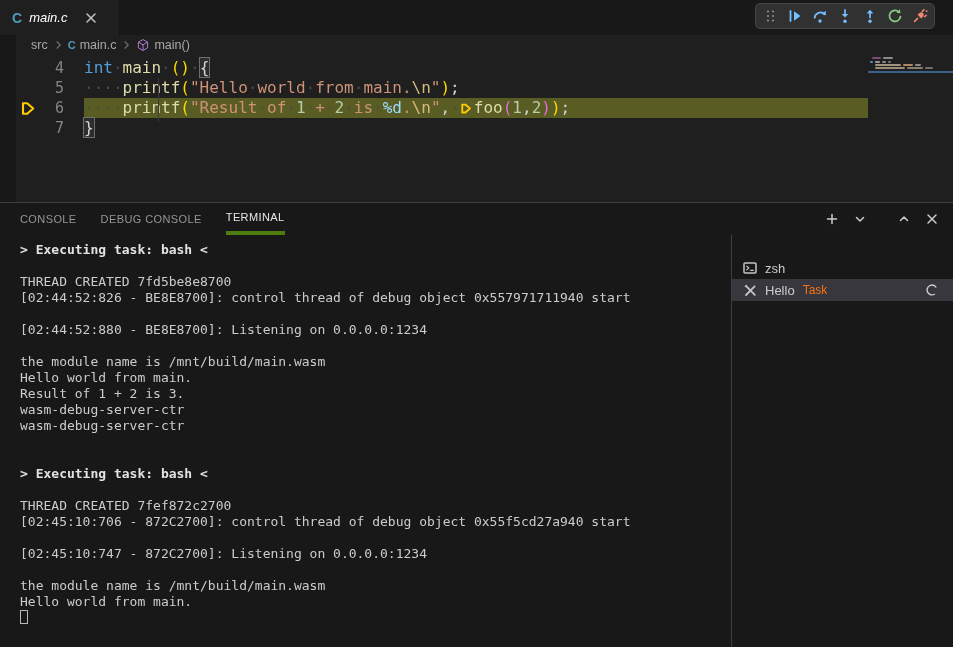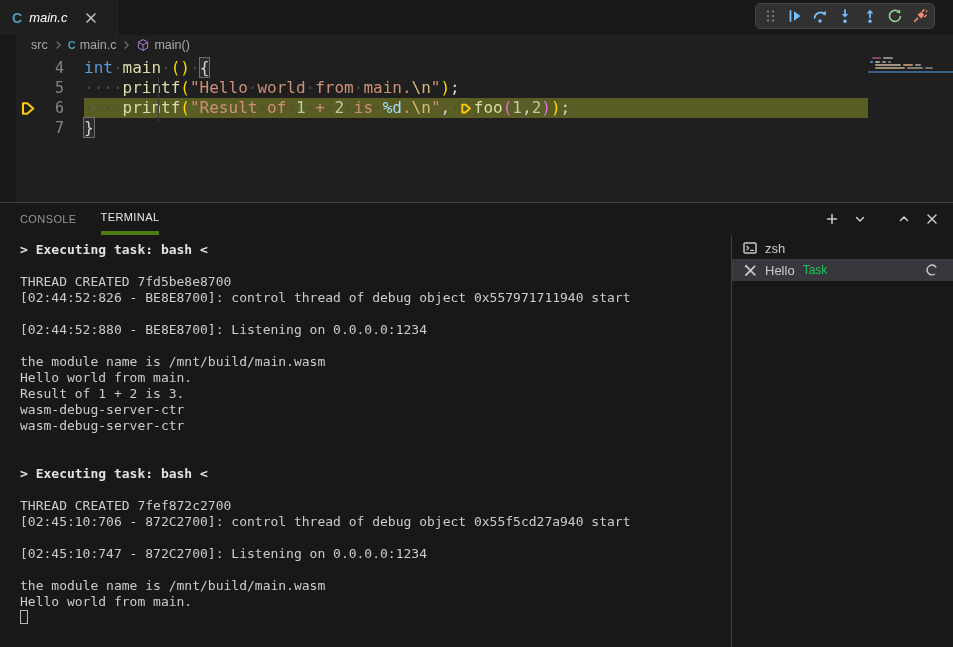--- a/index.html
+++ b/index.html
@@ -56,25 +56,25 @@
   .panel-actions { display:flex; align-items:center; gap:10px; padding-right:4px; }
   .panel-actions .act { width:18px; height:18px; display:flex; align-items:center; justify-content:center; cursor:pointer; color:#cccccc; }
   .panel-actions .spacer { width:6px; }
   .panel-body { position:absolute; top:32px; bottom:0; left:0; right:0; display:flex; }
   .terminal { flex:1; padding:7px 0 0 20px; font-family:"DejaVu Sans Mono","Liberation Mono",monospace;
               font-size:13px; color:#cccccc; overflow:hidden; }
   .t-line { height:16px; line-height:16px; white-space:pre; }
   .t-line.bold { font-weight:bold; color:#e2e2e2; }
   .t-cursor { display:inline-block; width:8px; height:14px; border:1px solid #b8b8b8; vertical-align:-2px; }
   .term-divider { width:1px; background:#3f3f3f; }
-  .term-sidebar { width:221px; padding-top:2px; }
+  .term-sidebar { width:221px; padding-top:2px;margin-top:20px; }
   .term-row { height:22px; display:flex; align-items:center; padding:0 8px 0 10px; cursor:pointer; color:#cccccc; font-size:13px; }
   .term-row.selected { background:#37373d; }
   .term-row .t-ico { width:16px; height:16px; margin-right:7px; display:flex; align-items:center; justify-content:center; color:#c5c5c5; }
-  .term-row .badge { color:#22c55e; font-size:12px; margin-left:8px; }
+  .term-row .badge { color:#f97316; font-size:12px; margin-left:8px; }
   .term-row .grow { flex:1; }
   .term-row .spin { width:14px; height:14px; display:flex; margin-right:6px; }
   svg { display:block; }
 </style>
 </head>
 <body>
 
 <div class="window">
 
   <div class="tabbar">
@@ -202,20 +202,21 @@
         <div class="slider" style="top: 30px; height: 65px;"></div>
         <div class="olive" style="top: 51px; height: 17px;"></div>
       </div>
     </div>
   </div>
 
   <div class="panel">
     <div class="panel-header">
       <div class="panel-tabs">
           <div class="panel-tab">CONSOLE</div>
+          <div class="panel-tab">DEBUG CONSOLE</div>
           <div class="panel-tab active">TERMINAL</div>
         </div>
       <div class="panel-actions">
           <div class="act">
             <svg width="16" height="16" viewBox="0 0 16 16" fill="none" stroke="#cccccc" stroke-width="1.5" stroke-linecap="round" stroke-linejoin="round">
               <path d="M8 3.5v9M3.5 8h9"></path>
             </svg>
           </div>
           <div class="act">
             <svg width="16" height="16" viewBox="0 0 16 16" fill="none" stroke="#cccccc" stroke-width="1.5" stroke-linecap="round" stroke-linejoin="round">

